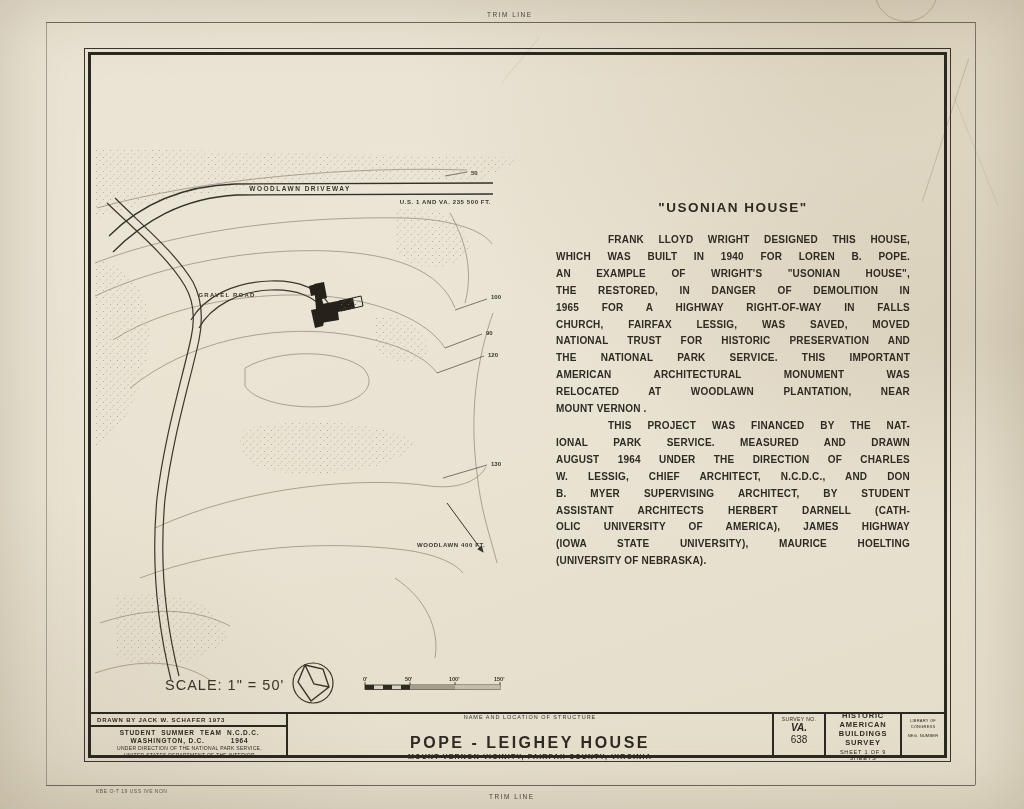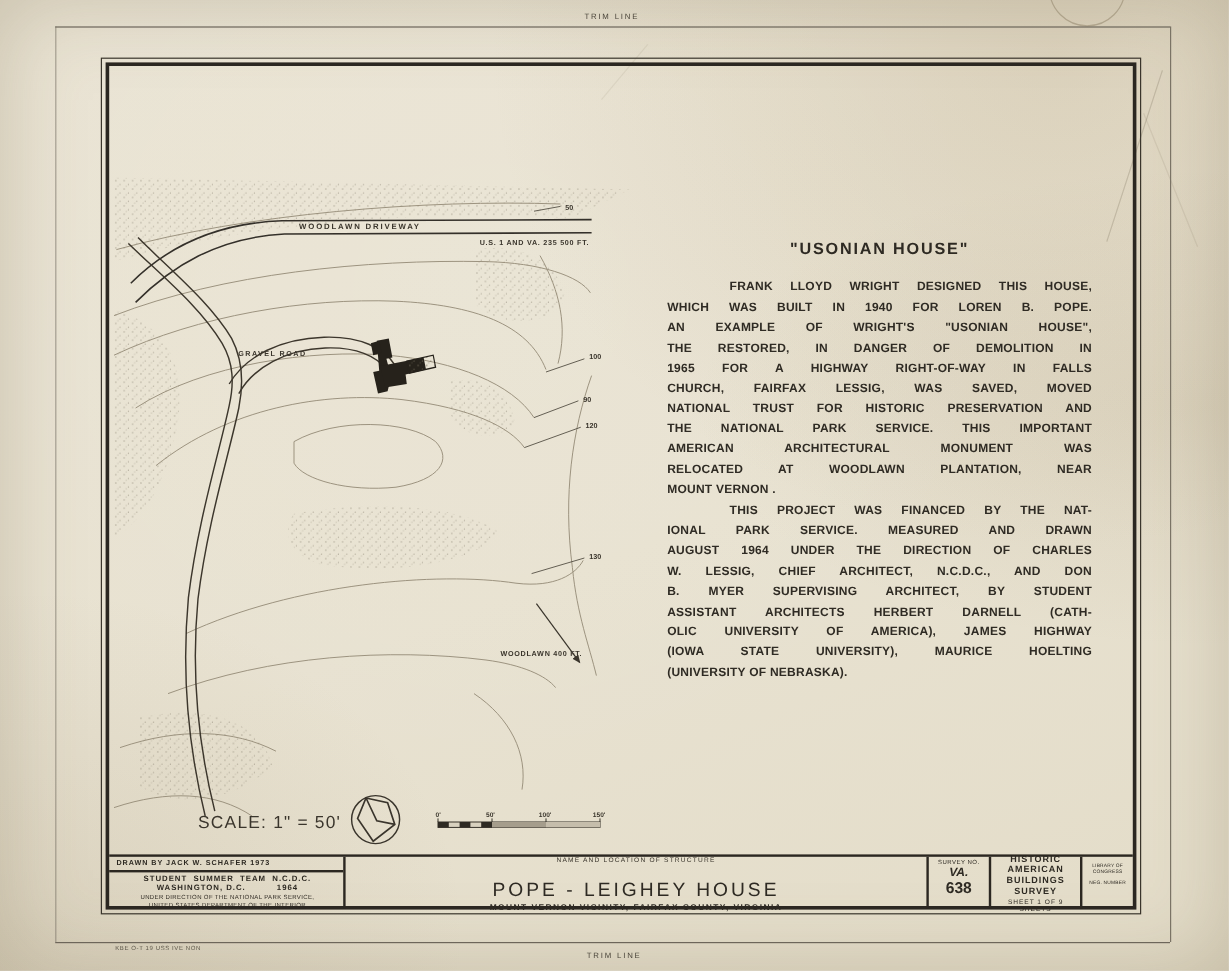--- a/index.html
+++ b/index.html
@@ -33,26 +33,26 @@
   
   #tblock{position:absolute;left:91px;top:712px;width:853px;height:43px;
     border-top:2px solid #2b2721;display:flex;color:#2e2a23;}
   .tb-col{border-right:2px solid #2b2721;box-sizing:border-box;}
   .tb-drawn{font-size:6px;letter-spacing:.8px;padding:3px 0 2px 6px;border-bottom:2px solid #2b2721;font-weight:bold;}
   .tb-teambox{margin:2px 4px 3px 6px;text-align:center;line-height:1.25;}
   .tb-teambox .l1{font-size:6.5px;letter-spacing:.8px;font-weight:bold;white-space:pre;}
   .tb-teambox .l2{font-size:5px;letter-spacing:.3px;white-space:pre;}
   .tb-center{flex:1;text-align:center;display:flex;flex-direction:column;justify-content:center;}
   .tb-header{font-size:5.5px;letter-spacing:1px;color:#3a352c;margin-top:2px;}
-  .tb-name{font-size:16px;letter-spacing:2.5px;font-weight:normal;margin-top:14px;}
+  .tb-name{font-size:16px;letter-spacing:2.5px;font-weight:bold;margin-top:14px;}
   .tb-loc{font-size:7px;letter-spacing:1.2px;margin-top:1px;font-weight:bold;}
   .tb-survey{width:52px;text-align:center;}
   .tb-survey .hdr{font-size:5px;letter-spacing:.4px;margin-top:2px;}
   .tb-survey .va{font-size:10px;font-weight:bold;font-style:italic;line-height:11px;}
-  .tb-survey .num{font-size:13px;font-weight:bold;line-height:13px;}
+  .tb-survey .num{font-size:10px;font-weight:normal;line-height:13px;}
   .tb-habs{width:76px;text-align:center;display:flex;flex-direction:column;justify-content:center;}
   .tb-habs .h1{font-size:7.5px;letter-spacing:.8px;font-weight:bold;line-height:9px;}
   .tb-habs .h2{font-size:5.5px;letter-spacing:.8px;margin-top:2px;}
   .tb-loc-col{width:42px;border-right:none;text-align:center;}
   .tb-loc-col .tiny{font-size:4.5px;letter-spacing:.2px;line-height:5.5px;margin-top:4px;transform:scale(.9);}
   svg text{fill:#3a352c;}
 </style>
 </head>
 <body>
 

